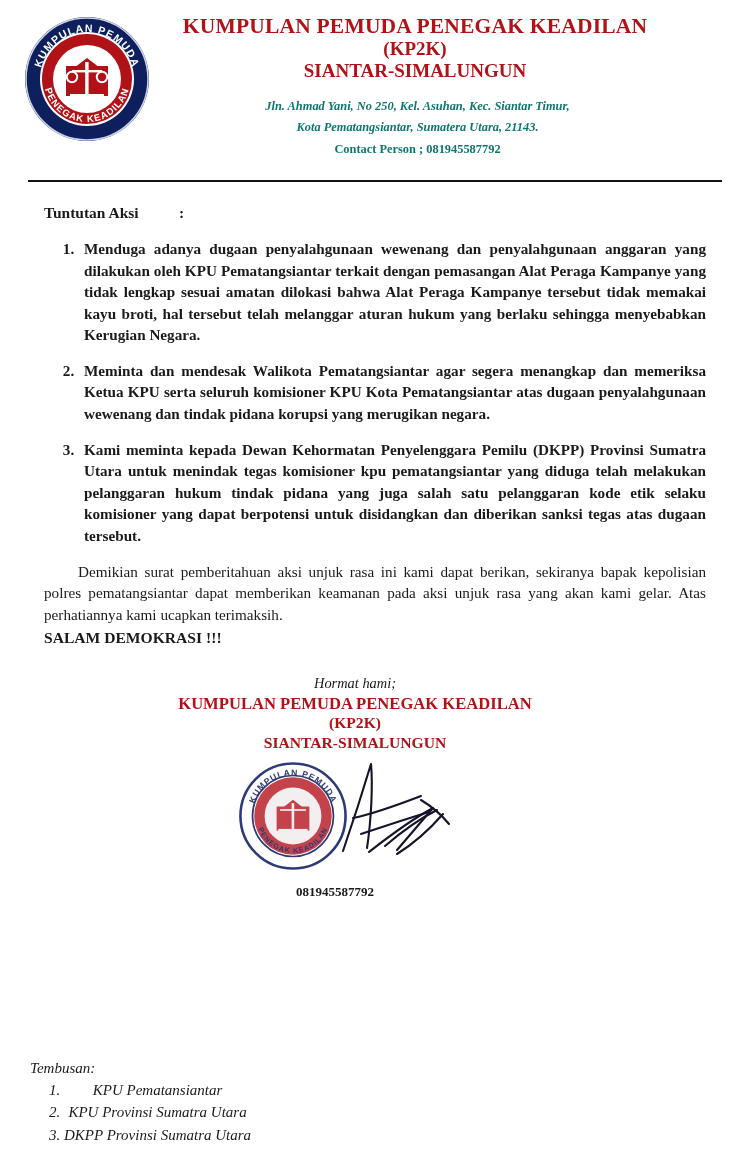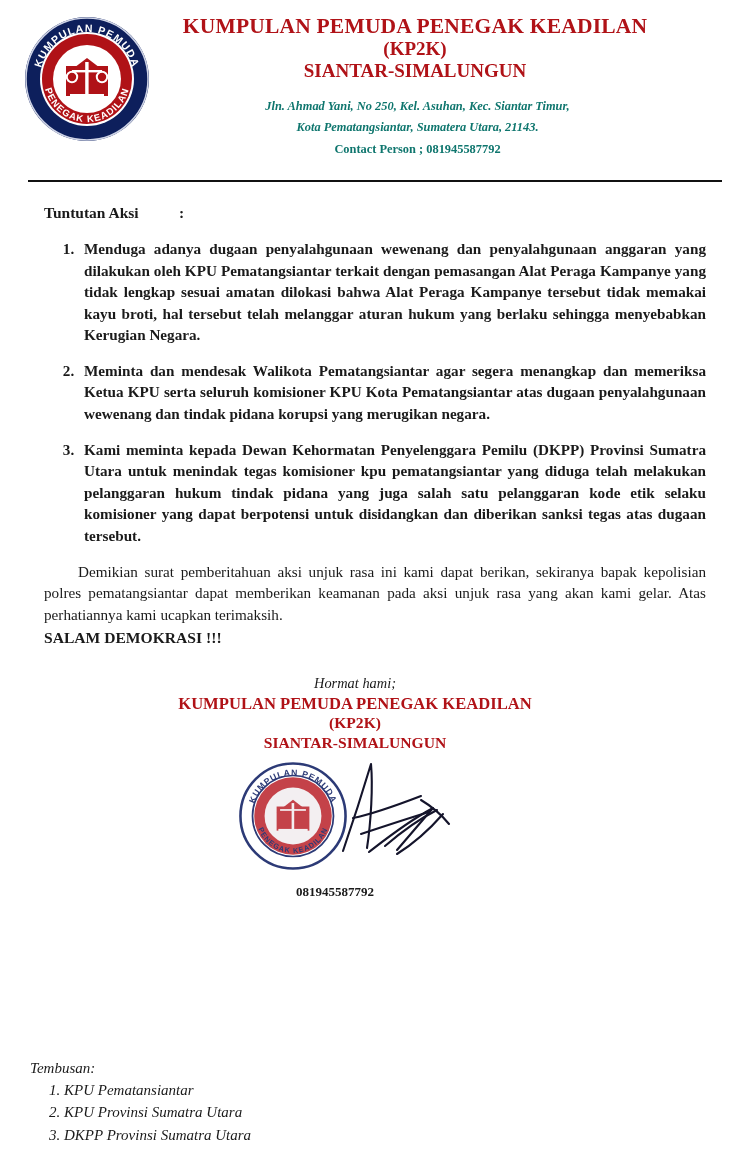--- a/index.html
+++ b/index.html
@@ -194,20 +194,21 @@
     bottom: 6px;
     font-style: italic;
     font-size: 15px;
     margin-left: 22px;
   }
   .tembusan .t-title { margin-bottom: 2px; }
   .tembusan ol {
     margin: 0;
     padding-left: 34px;
     list-style: decimal;
+    text-align: center;
   }
   .tembusan ol li {
     line-height: 1.5;
     font-style: italic;
   }
 </style>
 </head>
 <body>
 
 <div class="page">

